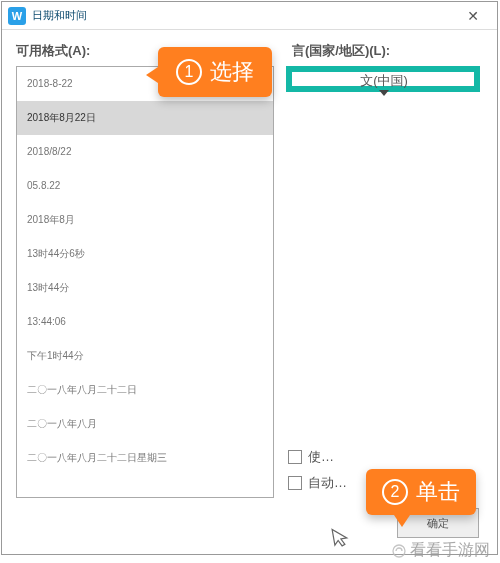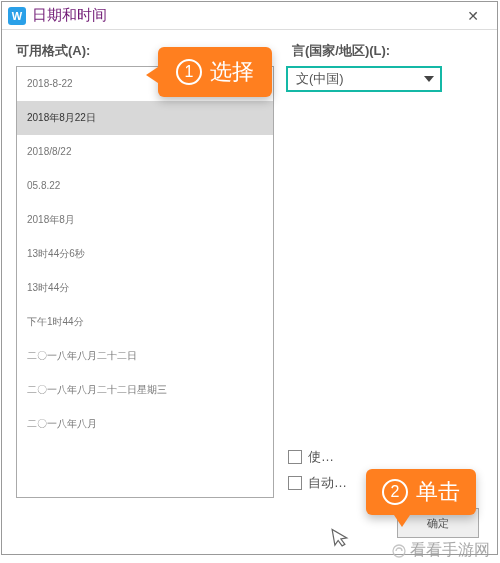--- a/index.html
+++ b/index.html
@@ -37,21 +37,21 @@
     background: #2aa0e8;
     border-radius: 3px;
     display: flex;
     align-items: center;
     justify-content: center;
     color: #fff;
     font-weight: bold;
     font-size: 11px;
     margin-right: 6px;
   }
-  .title-text { flex: 1; color: #701a75; font-size: 15px; }
+  .title-text { flex: 1; color: #0c4a6e; font-size: 11px; }
   .close-btn {
     width: 40px;
     height: 26px;
     display: flex;
     align-items: center;
     justify-content: center;
     font-size: 14px;
     color: #555;
     cursor: pointer;
   }
@@ -91,30 +91,31 @@
     font-size: 10px;
     line-height: 18px;
     cursor: pointer;
     white-space: nowrap;
   }
   .list-item.selected {
     background: #d8d8d8;
     color: #333;
   }
   .combo {
-    width: 156px;
+    width: 194px;
     height: 26px;
-    border: 2px solid #14b8a6;
+    border: 6px solid #14b8a6;
     background: #fff;
     display: flex;
     align-items: center;
     padding: 0 6px 0 8px;
     color: #555;
     justify-content: space-between;
     cursor: pointer;
+    flex-direction: column;
   }
   .combo .caret {
     width: 0; height: 0;
     border-left: 5px solid transparent;
     border-right: 5px solid transparent;
     border-top: 6px solid #444;
   }
   .checks {
     position: absolute;
     left: 286px;
@@ -241,24 +242,25 @@
     <div style="display:flex">
       <div class="left-col">
         <div class="listbox">
           <div class="list-item">2018-8-22</div>
           <div class="list-item selected">2018年8月22日</div>
           <div class="list-item">2018/8/22</div>
           <div class="list-item">05.8.22</div>
           <div class="list-item">2018年8月</div>
           <div class="list-item">13时44分6秒</div>
           <div class="list-item">13时44分</div>
+          <div class="list-item">13:44:06</div>
           <div class="list-item">下午1时44分</div>
           <div class="list-item">二〇一八年八月二十二日</div>
+          <div class="list-item">二〇一八年八月</div>
           <div class="list-item">二〇一八年八月二十二日星期三</div>
-          <div class="list-item">二〇一八年八月</div>
         </div>
       </div>
       <div class="right-col">
         <div class="combo">
           <span>文(中国)</span>
           <span class="caret"></span>
         </div>
       </div>
     </div>
 

